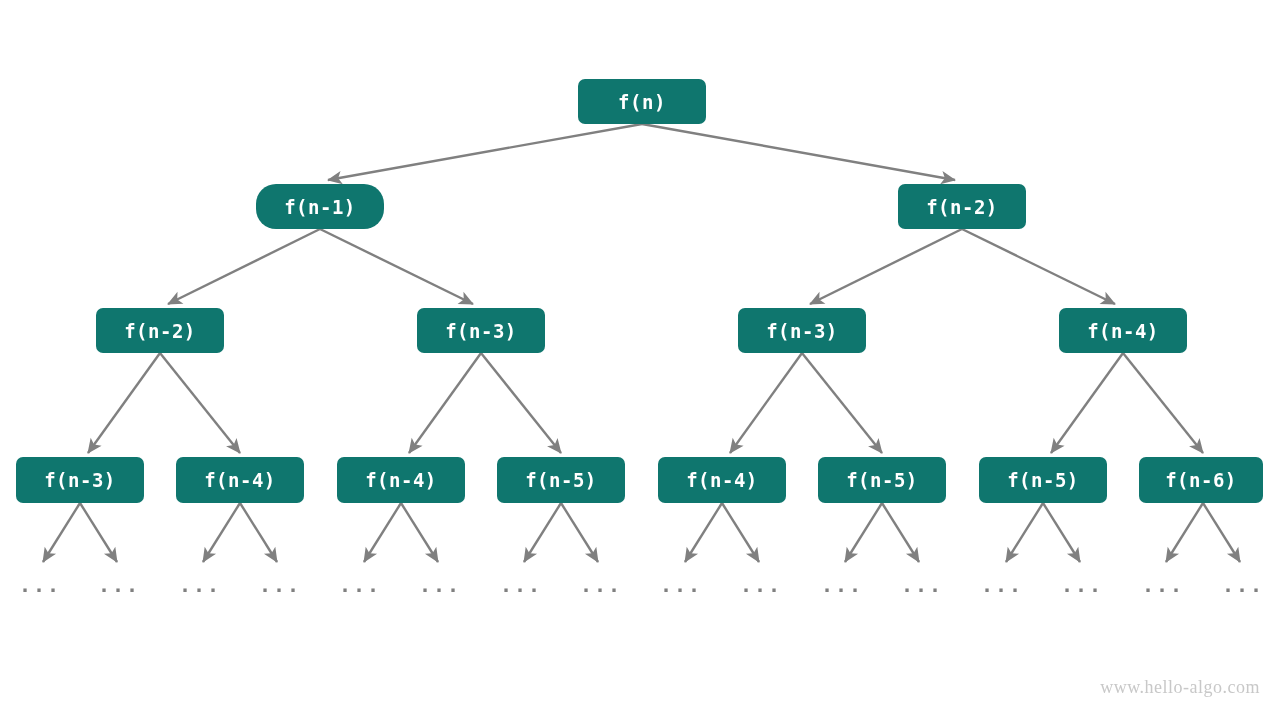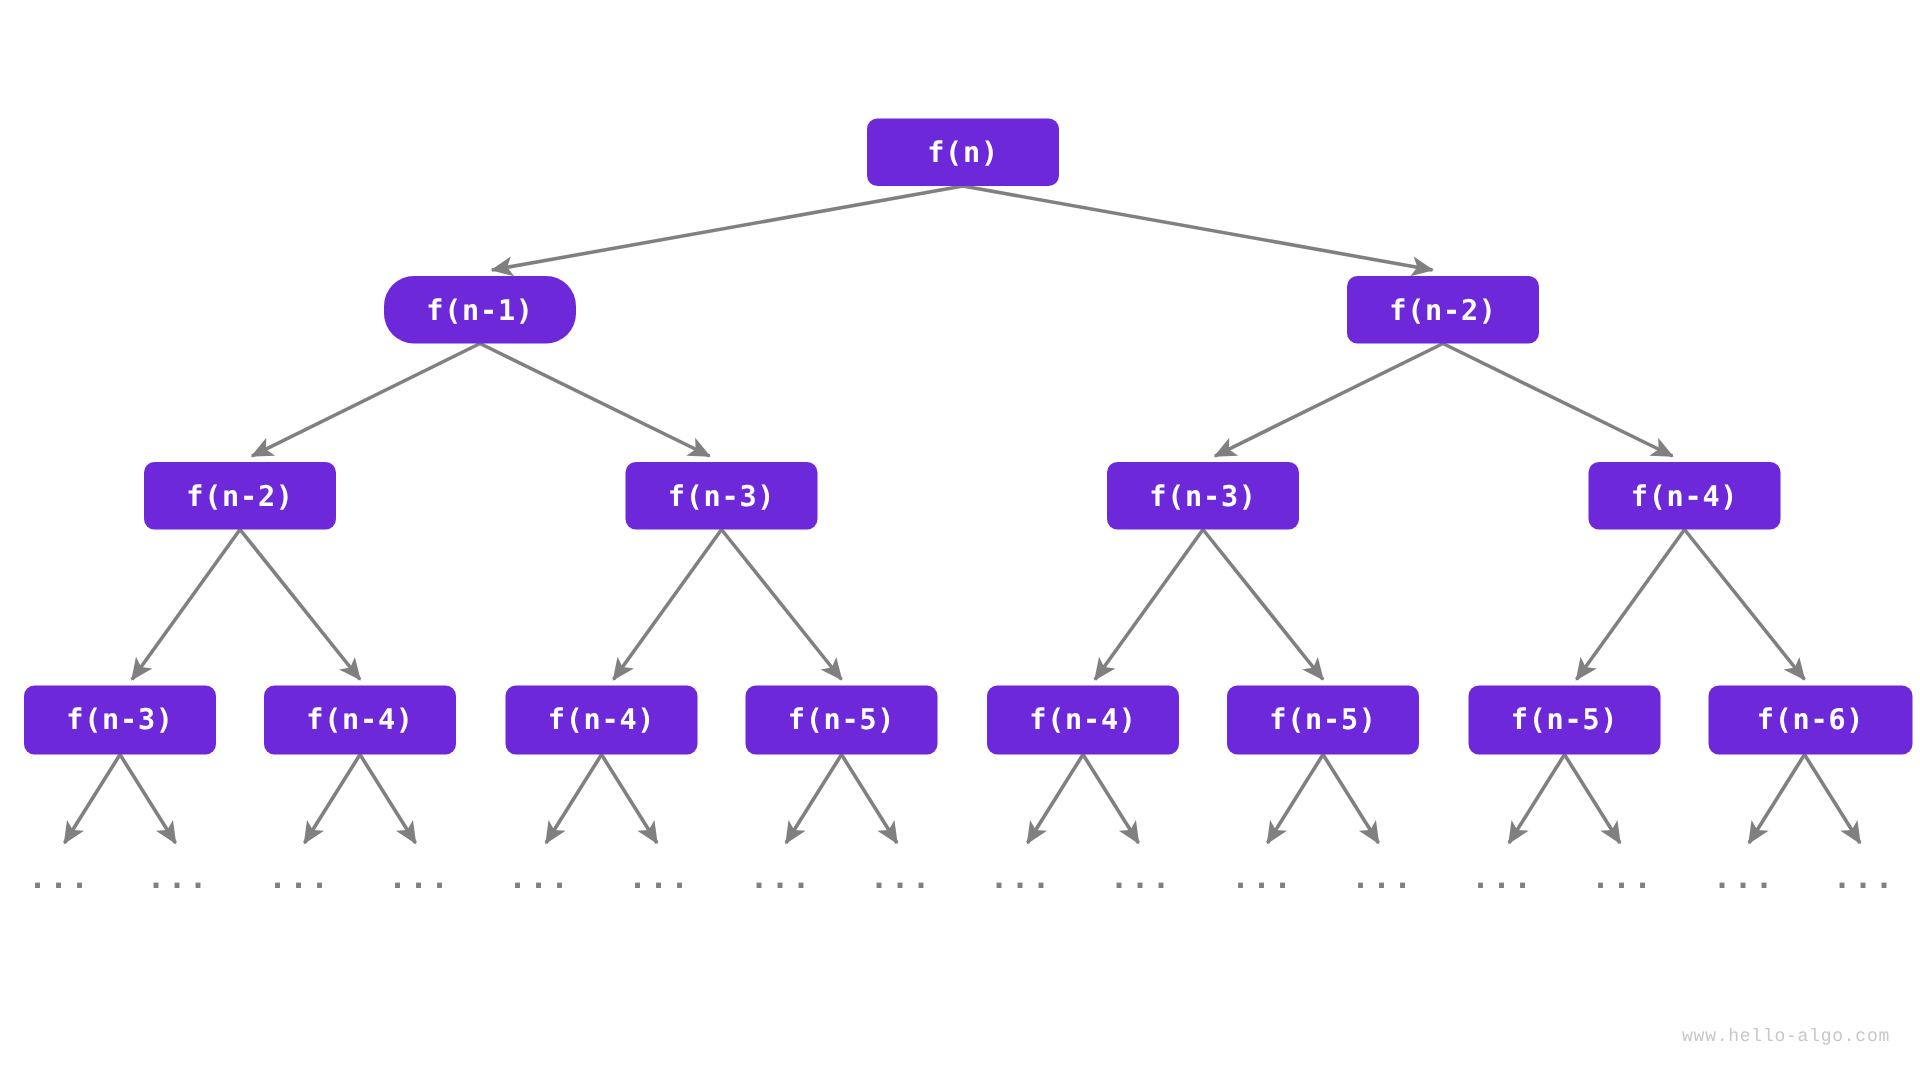--- a/index.html
+++ b/index.html
@@ -20,21 +20,21 @@
   #edge-layer {
     position: absolute;
     left: 0;
     top: 0;
     width: 1280px;
     height: 720px;
   }
   .node {
     position: absolute;
     box-sizing: border-box;
-    background: #6d28d9;
+    background: #0f766e;
     border-radius: 7px;
     color: #ffffff;
     font-family: "DejaVu Sans Mono", monospace;
     font-size: 19px;
     font-weight: bold;
     letter-spacing: 0.5px;
     display: flex;
     align-items: center;
     justify-content: center;
     white-space: nowrap;
@@ -50,22 +50,22 @@
     line-height: 1;
     transform: translate(-50%, -50%);
     z-index: 2;
     user-select: none;
   }
   #watermark {
     position: absolute;
     right: 20px;
     bottom: 22px;
     color: #c8c8c8;
-    font-family: Liberation Mono, monospace;
-    font-size: 12px;
+    font-family: Liberation Serif, serif;
+    font-size: 18px;
     letter-spacing: 0.5px;
     z-index: 3;
   }
 </style>
 </head>
 <body>
 
 <div id="canvas">
 
   <svg id="edge-layer" viewBox="0 0 1280 720" xmlns="http://www.w3.org/2000/svg">
@@ -116,21 +116,21 @@
       <div class="node" style="left: 417px; top: 308px; width: 128px; height: 45px;">f(n-3)</div>
       <div class="node" style="left: 738px; top: 308px; width: 128px; height: 45px;">f(n-3)</div>
       <div class="node" style="left: 1059px; top: 308px; width: 128px; height: 45px;">f(n-4)</div>
       <div class="node" style="left: 16px; top: 457px; width: 128px; height: 46px;">f(n-3)</div>
       <div class="node" style="left: 176px; top: 457px; width: 128px; height: 46px;">f(n-4)</div>
       <div class="node" style="left: 337px; top: 457px; width: 128px; height: 46px;">f(n-4)</div>
       <div class="node" style="left: 497px; top: 457px; width: 128px; height: 46px;">f(n-5)</div>
       <div class="node" style="left: 658px; top: 457px; width: 128px; height: 46px;">f(n-4)</div>
       <div class="node" style="left: 818px; top: 457px; width: 128px; height: 46px;">f(n-5)</div>
       <div class="node" style="left: 979px; top: 457px; width: 128px; height: 46px;">f(n-5)</div>
-      <div class="node" style="left: 1139px; top: 457px; width: 136px; height: 46px;">f(n-6)</div>
+      <div class="node" style="left: 1139px; top: 457px; width: 124px; height: 46px;">f(n-6)</div>
     </div>
   <div id="ellipsis-group">
       <div class="ellipsis" style="left: 40px; top: 585px;">...</div>
       <div class="ellipsis" style="left: 119px; top: 585px;">...</div>
       <div class="ellipsis" style="left: 200px; top: 585px;">...</div>
       <div class="ellipsis" style="left: 280px; top: 585px;">...</div>
       <div class="ellipsis" style="left: 360px; top: 585px;">...</div>
       <div class="ellipsis" style="left: 440px; top: 585px;">...</div>
       <div class="ellipsis" style="left: 521px; top: 585px;">...</div>
       <div class="ellipsis" style="left: 601px; top: 585px;">...</div>

